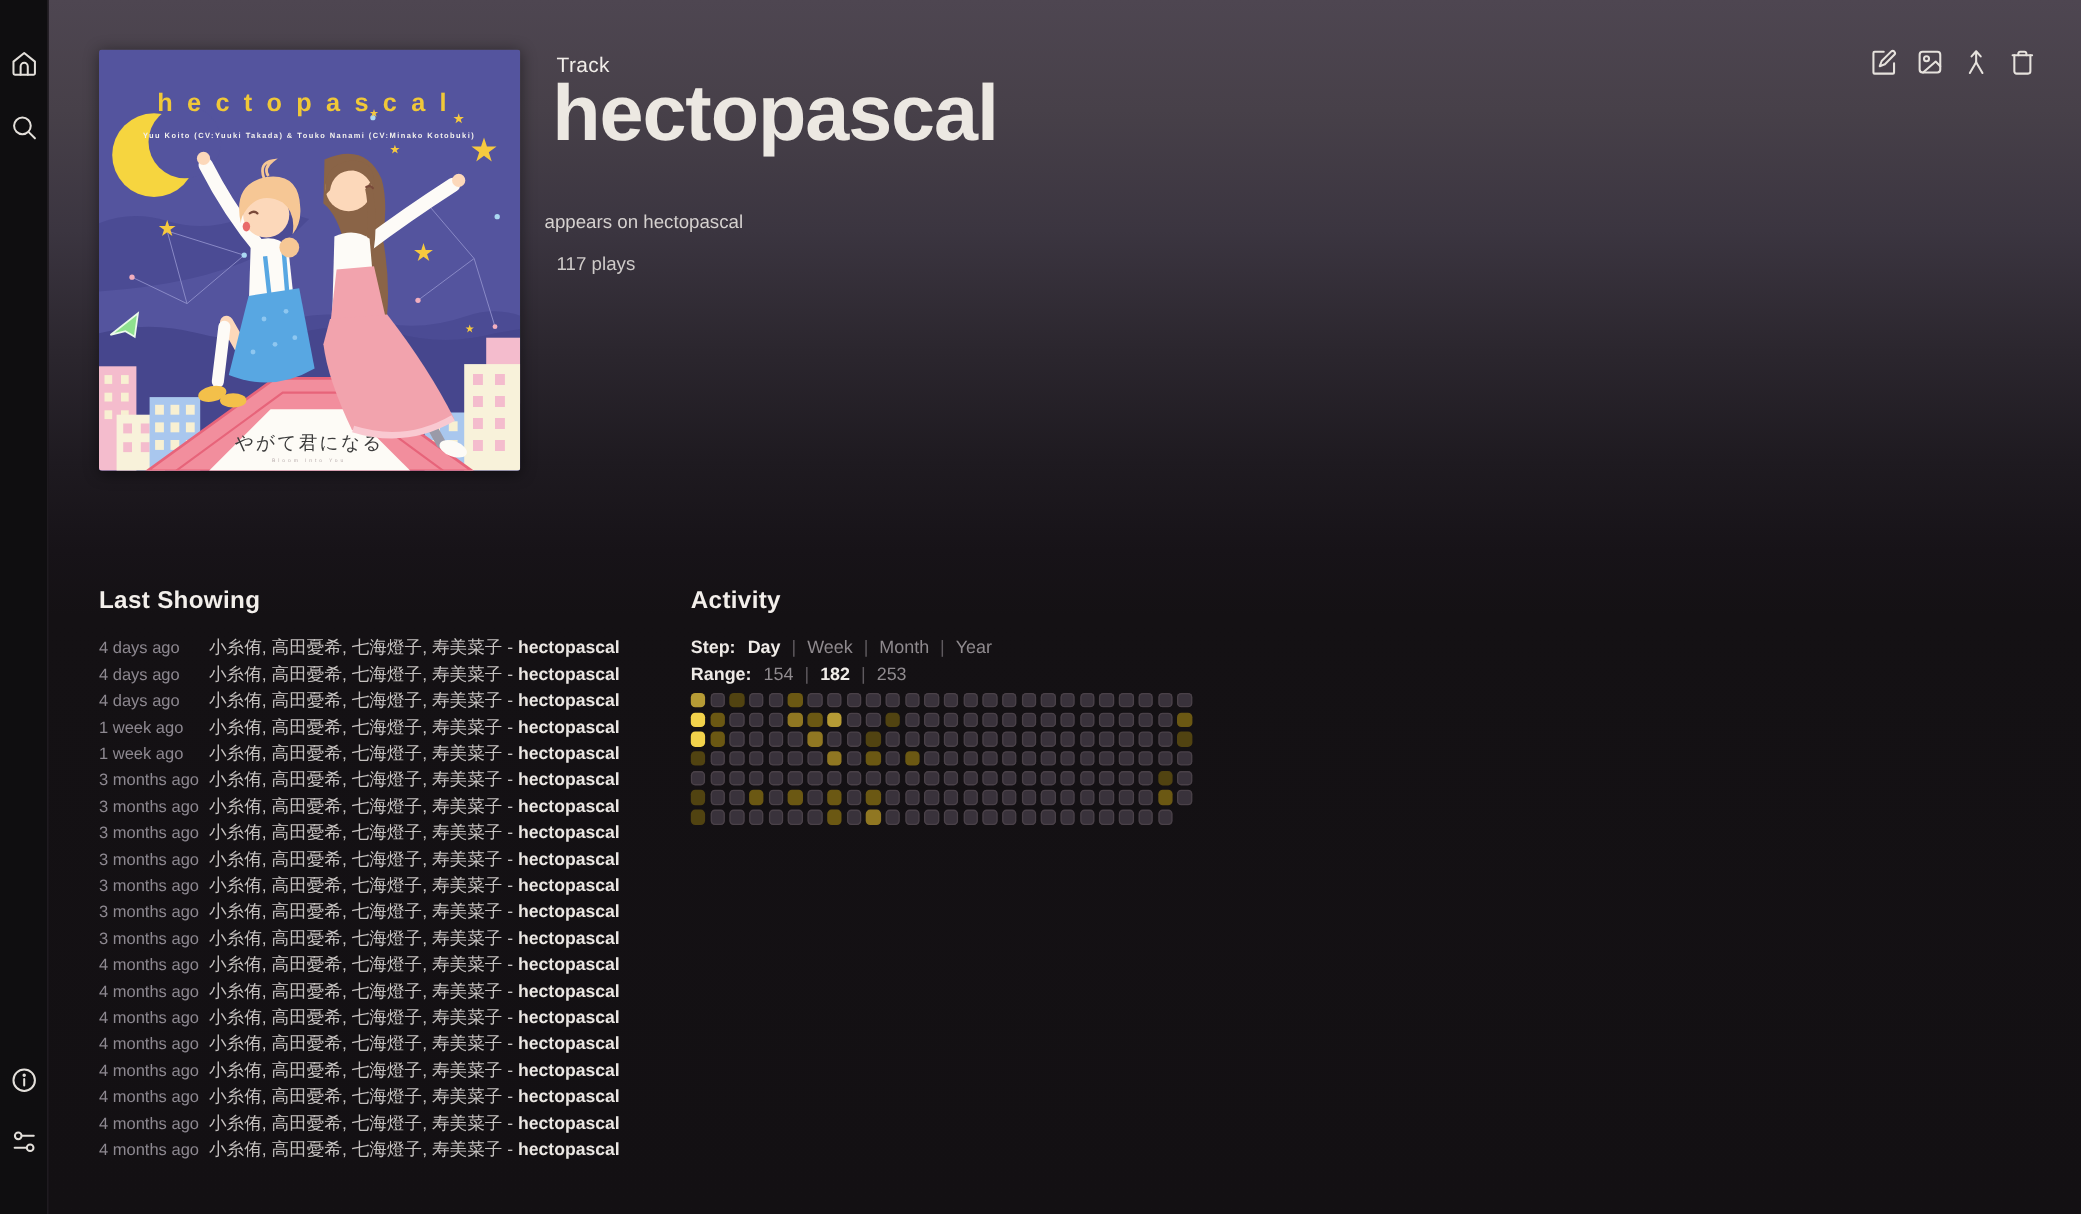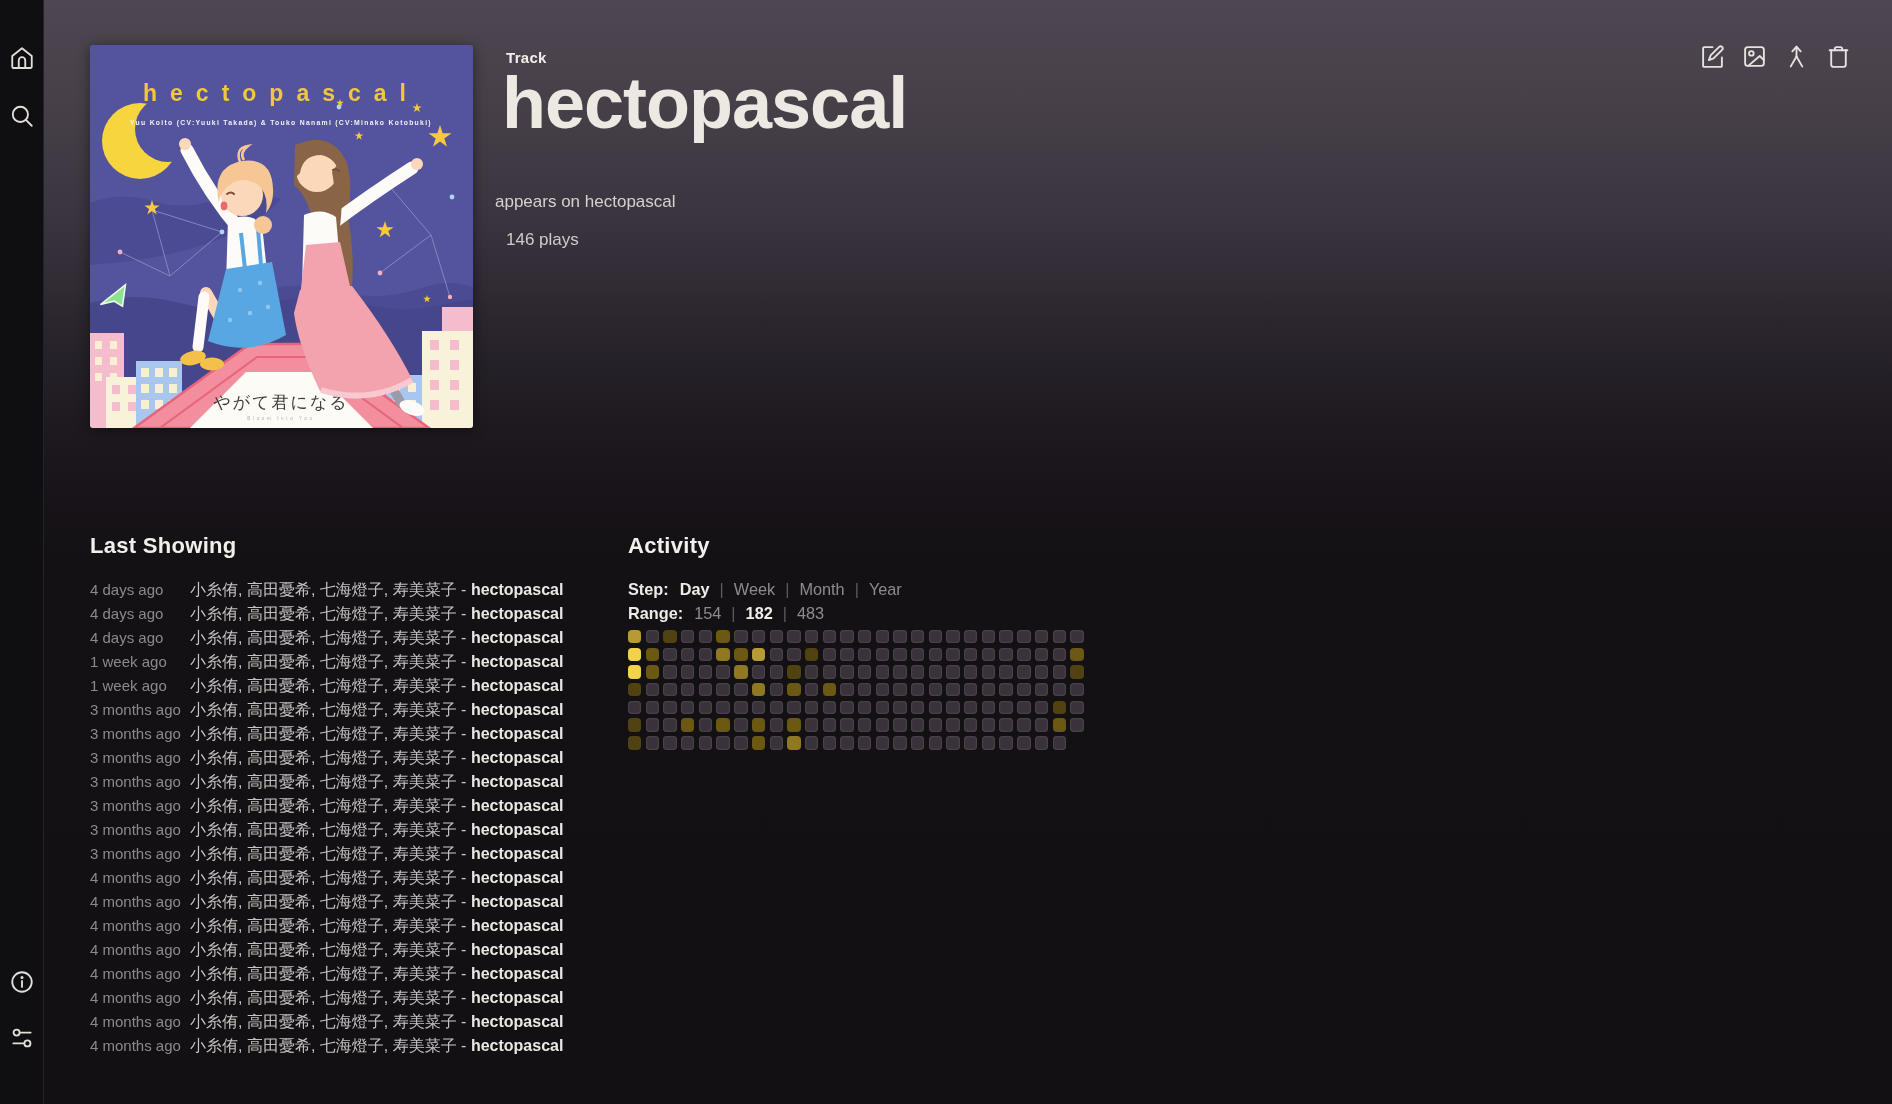--- a/index.html
+++ b/index.html
@@ -31,21 +31,21 @@
   }
 
   
   .art{
     position:absolute;left:46px;top:45px;width:383px;height:383px;
     border-radius:3px;overflow:hidden;box-shadow:0 2px 14px rgba(0,0,0,.45);
   }
   .art svg{display:block;width:383px;height:383px;}
 
   
-  .kicker{position:absolute;left:462px;top:49px;font-size:15px;font-weight:bold;color:#f1ede9;letter-spacing:.3px;}
+  .kicker{position:absolute;left:462px;top:49px;font-size:19px;font-weight:normal;color:#f1ede9;letter-spacing:.3px;}
   .hero-title{position:absolute;left:458px;top:64px;margin:0;font-size:72px;font-weight:bold;color:#ece8e2;letter-spacing:-1px;line-height:1.1;}
   .appears{position:absolute;left:451px;top:192px;font-size:17px;color:#d5d1cf;}
   .appears a{color:#d5d1cf;text-decoration:none;}
   .plays{position:absolute;left:462px;top:230px;font-size:17px;color:#cfcbc9;}
 
   
   .toolbar{position:absolute;left:1656px;top:44px;display:flex;gap:17px;}
   .tool-btn{width:25px;height:25px;background:none;border:none;padding:0;color:#e6e2dd;cursor:pointer;}
   .tool-btn svg{width:100%;height:100%;display:block;}
 
@@ -266,21 +266,21 @@
         <text x="191" y="80" text-anchor="middle" font-size="6.8" letter-spacing="1.3" font-weight="bold" fill="#f4f2ee">Yuu Koito (CV:Yuuki Takada) &amp; Touko Nanami (CV:Minako Kotobuki)</text>
       </svg>
     </div>
 
     <div class="kicker">Track</div>
     <h1 class="hero-title">hectopascal</h1>
     <div class="appears">
       <span>appears on</span>
       <a href="#">hectopascal</a>
     </div>
-    <div class="plays">146 plays</div>
+    <div class="plays">117 plays</div>
 
     <div class="toolbar">
       <button class="tool-btn">
         <svg viewBox="0 0 24 24" fill="none" stroke="currentColor" stroke-width="1.8" stroke-linecap="round" stroke-linejoin="round">
           <path d="M21 13v8a1 1 0 0 1-1 1H4a1 1 0 0 1-1-1V4a1 1 0 0 1 1-1h8"></path>
           <path d="M21.2 2.8a2 2 0 0 1 0 2.8L13 13.8 8.5 15.5 10.2 11 18.4 2.8a2 2 0 0 1 2.8 0Z"></path>
         </svg>
       </button>
       <button class="tool-btn">
         <svg viewBox="0 0 24 24" fill="none" stroke="currentColor" stroke-width="1.8" stroke-linecap="round" stroke-linejoin="round">
@@ -329,21 +329,21 @@
         <div class="lp-row"><span class="lp-time">4 months ago</span><span class="lp-artists">小糸侑, 高田憂希, 七海燈子, 寿美菜子</span><span class="lp-sep"> - </span><span class="lp-track">hectopascal</span></div>
         <div class="lp-row"><span class="lp-time">4 months ago</span><span class="lp-artists">小糸侑, 高田憂希, 七海燈子, 寿美菜子</span><span class="lp-sep"> - </span><span class="lp-track">hectopascal</span></div>
         <div class="lp-row"><span class="lp-time">4 months ago</span><span class="lp-artists">小糸侑, 高田憂希, 七海燈子, 寿美菜子</span><span class="lp-sep"> - </span><span class="lp-track">hectopascal</span></div>
       </div>
 
     <h2 class="sec-h" id="activityHeading">Activity</h2>
     <div class="step-row opt-row">
       <span class="label">Step:</span><span id="stepOpts"><span class="opt sel">Day</span><span class="sep">|</span><span class="opt">Week</span><span class="sep">|</span><span class="opt">Month</span><span class="sep">|</span><span class="opt">Year</span></span>
     </div>
     <div class="range-row opt-row">
-      <span class="label">Range:</span><span id="rangeOpts"><span class="opt">154</span><span class="sep">|</span><span class="opt sel">182</span><span class="sep">|</span><span class="opt">483</span></span>
+      <span class="label">Range:</span><span id="rangeOpts"><span class="opt">154</span><span class="sep">|</span><span class="opt sel">182</span><span class="sep">|</span><span class="opt">253</span></span>
     </div>
     <div class="heatmap" id="heatmap">
         <div class="hm-row">
           <div class="hm-cell" style="background: rgb(182, 155, 53);"></div>
           <div class="hm-cell empty"></div>
           <div class="hm-cell" style="background: rgb(81, 67, 17);"></div>
           <div class="hm-cell empty"></div>
           <div class="hm-cell empty"></div>
           <div class="hm-cell" style="background: rgb(107, 88, 19);"></div>
           <div class="hm-cell empty"></div>

